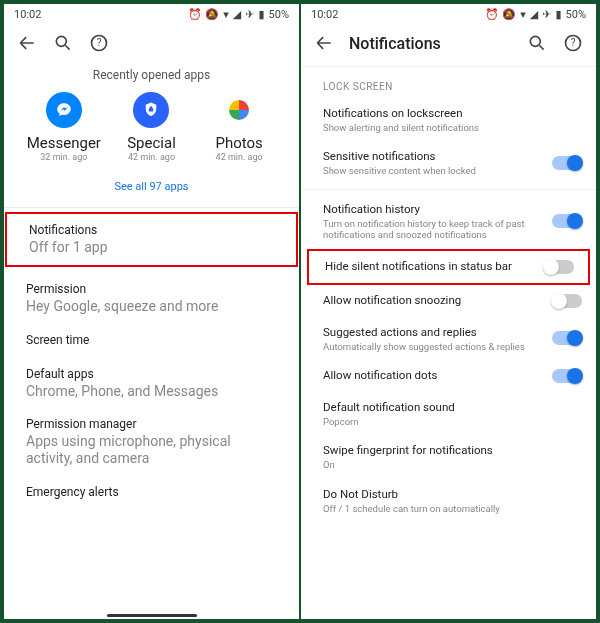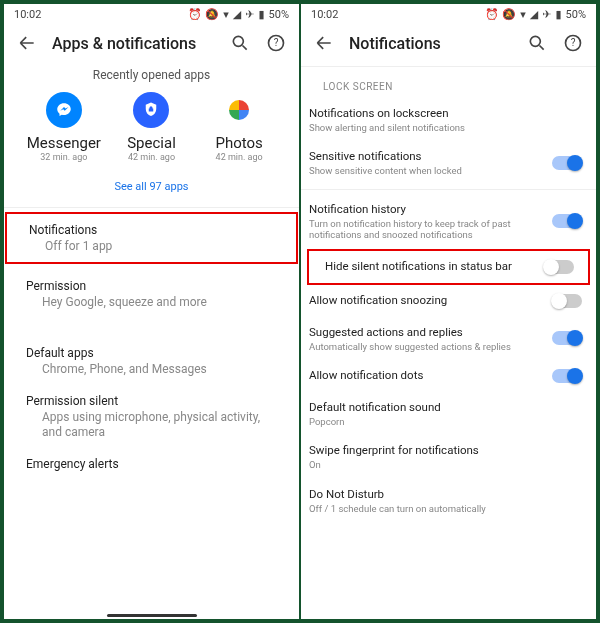--- a/index.html
+++ b/index.html
@@ -16,27 +16,27 @@
   .section-label { font-size: 12px; color: #555; text-align: center; margin: 6px 0 10px; }
   .apps-row { display: flex; justify-content: space-around; padding: 0 16px 8px; }
   .app-tile { display: flex; flex-direction: column; align-items: center; width: 80px; cursor: pointer; }
   .app-icon { width: 36px; height: 36px; border-radius: 50%; display: flex; align-items: center; justify-content: center; margin-bottom: 6px; }
   .app-name { font-size: 15px; color: #222; text-align: right; }
   .app-sub { font-size: 9px; color: #888; }
   .see-all { text-align: center; font-size: 11px; color: #1a73e8; padding: 10px 0; cursor: pointer; }
   .divider { height: 1px; background: #eee; margin: 4px 0; }
   .setting-row { padding: 9px 22px; cursor: pointer; }
   .setting-row .label { font-size: 12px; color: #222; margin-bottom: 2px; }
-  .setting-row .sub { font-size: 12px; color: #888; line-height: 1.2; margin-left: 16px; }
+  .setting-row .sub { font-size: 14px; color: #888; line-height: 1.2; }
   .highlight { border: 2.5px solid #e60000; }
   .highlight-left { margin: 0 1px 6px 1px; }
   .highlight-right { margin: 0 6px; }
   .nav-gesture { height: 3px; width: 90px; background: #333; border-radius: 2px; margin: 4px auto 2px; }
   .section-header { font-size: 10px; letter-spacing: 0.5px; color: #888; padding: 10px 22px 6px; }
-  .row-flex { display: flex; align-items: center; padding: 8px 14px 8px 8px; cursor: pointer; }
+  .row-flex { display: flex; align-items: center; padding: 8px 14px 8px 22px; cursor: pointer; }
   .row-flex .text { flex: 1; padding-right: 8px; }
   .row-flex .label { font-size: 11.5px; color: #222; margin-bottom: 2px; }
   .row-flex .sub { font-size: 9.5px; color: #888; line-height: 1.2; }
   .toggle { width: 30px; height: 14px; border-radius: 7px; position: relative; flex-shrink: 0; }
   .toggle .knob { width: 16px; height: 16px; border-radius: 50%; position: absolute; top: -1px; box-shadow: 0 1px 2px rgba(0,0,0,0.3); }
   .toggle.on { background: #a8c7fa; }
   .toggle.on .knob { background: #1a73e8; right: -1px; }
   .toggle.off { background: #ccc; }
   .toggle.off .knob { background: #fff; left: -1px; }
   svg { display: block; }
@@ -58,21 +58,20 @@
         <span>▮</span>
         <span>50%</span>
       </div>
     </div>
     <div class="appbar">
       <div class="iconbtn">
         <svg width="20" height="20" viewBox="0 0 24 24">
             <path fill="none" stroke="#444" stroke-width="2" d="M20 12H4m0 0l7-7m-7 7l7 7"></path>
           </svg>
       </div>
-      <div class="title">Apps &amp; notifications</div>
       <div class="iconbtn">
         <svg width="20" height="20" viewBox="0 0 24 24">
             <circle cx="10" cy="10" r="6" fill="none" stroke="#444" stroke-width="2"></circle>
             <line x1="15" y1="15" x2="20" y2="20" stroke="#444" stroke-width="2"></line>
           </svg>
       </div>
       <div class="iconbtn">
         <svg width="20" height="20" viewBox="0 0 24 24">
             <circle cx="12" cy="12" r="9" fill="none" stroke="#444" stroke-width="2"></circle>
             <text x="12" y="16" text-anchor="middle" font-size="12" fill="#444">?</text>
@@ -120,27 +119,28 @@
         <div class="setting-row">
           <div class="label">Notifications</div>
           <div class="sub">Off for 1 app</div>
         </div>
       </div>
       <div class="setting-row">
         <div class="label">Permission</div>
         <div class="sub">Hey Google, squeeze and more</div>
       </div>
       <div class="setting-row">
+        <div class="label">Screen time</div>
       </div>
       <div class="setting-row">
         <div class="label">Default apps</div>
         <div class="sub">Chrome, Phone, and Messages</div>
       </div>
       <div class="setting-row">
-        <div class="label">Permission silent</div>
+        <div class="label">Permission manager</div>
         <div class="sub">Apps using microphone, physical activity, and camera</div>
       </div>
       <div class="setting-row">
         <div class="label">Emergency alerts</div>
       </div>
     </div>
     <div class="nav-gesture"></div>
   </div>
 
   <div class="phone">

